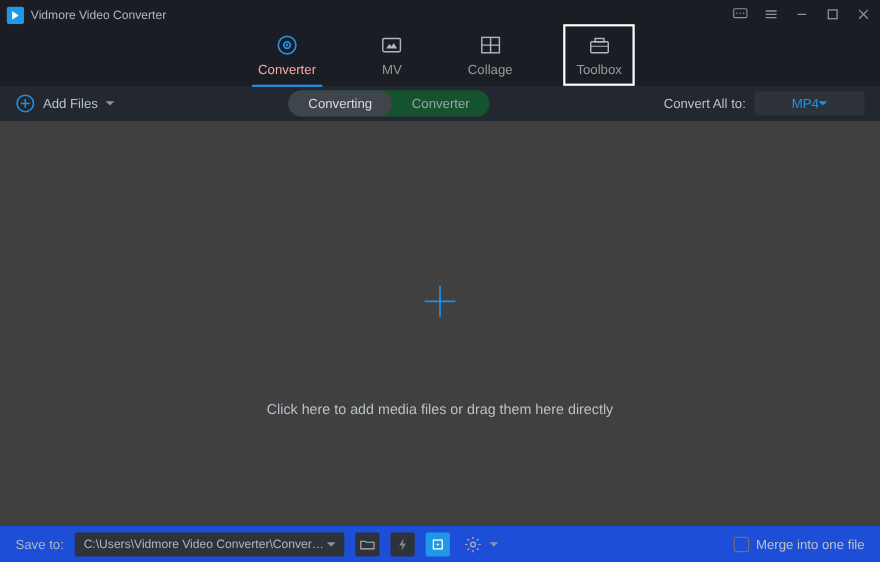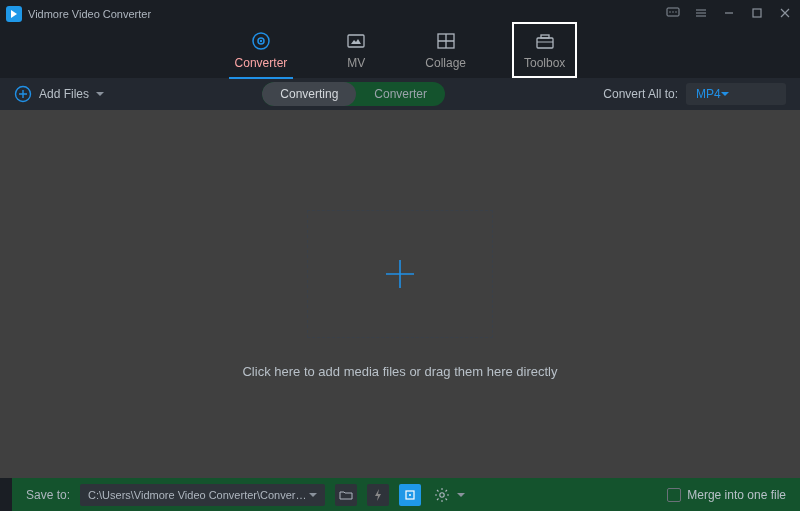--- a/index.html
+++ b/index.html
@@ -15,25 +15,25 @@
 .tab-label{font-size:12px;color:#999}
 .tab.active .tab-label{color:#fca5a5}
 .tab.active::after{content:"";position:absolute;bottom:-1px;left:6px;right:6px;height:2px;background:#2090e6}
 .tab.highlighted{outline:2px solid #fff;outline-offset:-2px}
 .subbar{height:32px;background:#232830;display:flex;align-items:center;padding:0 14px;gap:10px}
 .add-files{display:flex;align-items:center;gap:7px;cursor:pointer;color:#2090e6}
 .segmented{display:flex;background:#14532d;border-radius:14px;overflow:hidden;margin:18px auto}
 .seg-btn{padding:5px 18px;font-size:12px;color:#9aa3ab;cursor:pointer}
 .seg-btn.active{background:#40454c;color:#d5d9dd;border-radius:14px}
 .convert-all-to{display:flex;align-items:center;gap:8px;margin-left:auto}
-.format-dd{width:100px;height:22px;background:#2e333a;border-radius:3px;display:flex;align-items:center;justify-content:flex-start;padding:0 10px;color:#2090e6;cursor:pointer}
+.format-dd{width:100px;height:22px;background:#2e333a;border-radius:3px;display:flex;align-items:center;justify-content:center;padding:0 10px;color:#2090e6;cursor:pointer}
 .main{height:368px;display:flex;flex-direction:column;align-items:center;justify-content:center;gap:26px;background:#404040}
 .dropzone{width:186px;height:128px;border:1px dashed #3a4048;display:flex;align-items:center;justify-content:center;cursor:pointer}
 .drop-text{color:#b8c0c8;font-size:13px}
-.bottombar{height:33px;background:#14532d;display:flex;align-items:center;padding:0 14px;gap:10px;position:absolute;bottom:0;left:12px;right:0}
+.bottombar{height:33px;background:#1d4ed8;display:flex;align-items:center;padding:0 14px;gap:10px;position:absolute;bottom:0;left:0;right:0}
 .saveto-dd{width:245px;height:22px;background:#2e333a;display:flex;align-items:center;justify-content:flex-end;padding:0 8px;color:#aeb6bf;cursor:pointer;border-radius:2px}
 .icon-btn{width:22px;height:22px;background:#2e333a;border-radius:2px;display:flex;align-items:center;justify-content:center;cursor:pointer}
 .icon-btn.special{background:#1f98e8}
 .dd-with-arrow{display:flex;align-items:center;gap:4px;cursor:pointer}
 .merge{display:flex;align-items:center;gap:6px;margin-left:auto}
 .checkbox{width:14px;height:14px;border:1px solid #6a7078;border-radius:2px}
 .convert-btn{width:120px;height:26px;background:#2090e6;color:#fff;display:flex;align-items:center;justify-content:center;border-radius:2px;font-size:13px;cursor:pointer}
 .chev-down{width:0;height:0;border-left:4px solid transparent;border-right:4px solid transparent;border-top:4px solid currentColor}
 .subbar-spacer{flex:1}
 svg{display:block}

